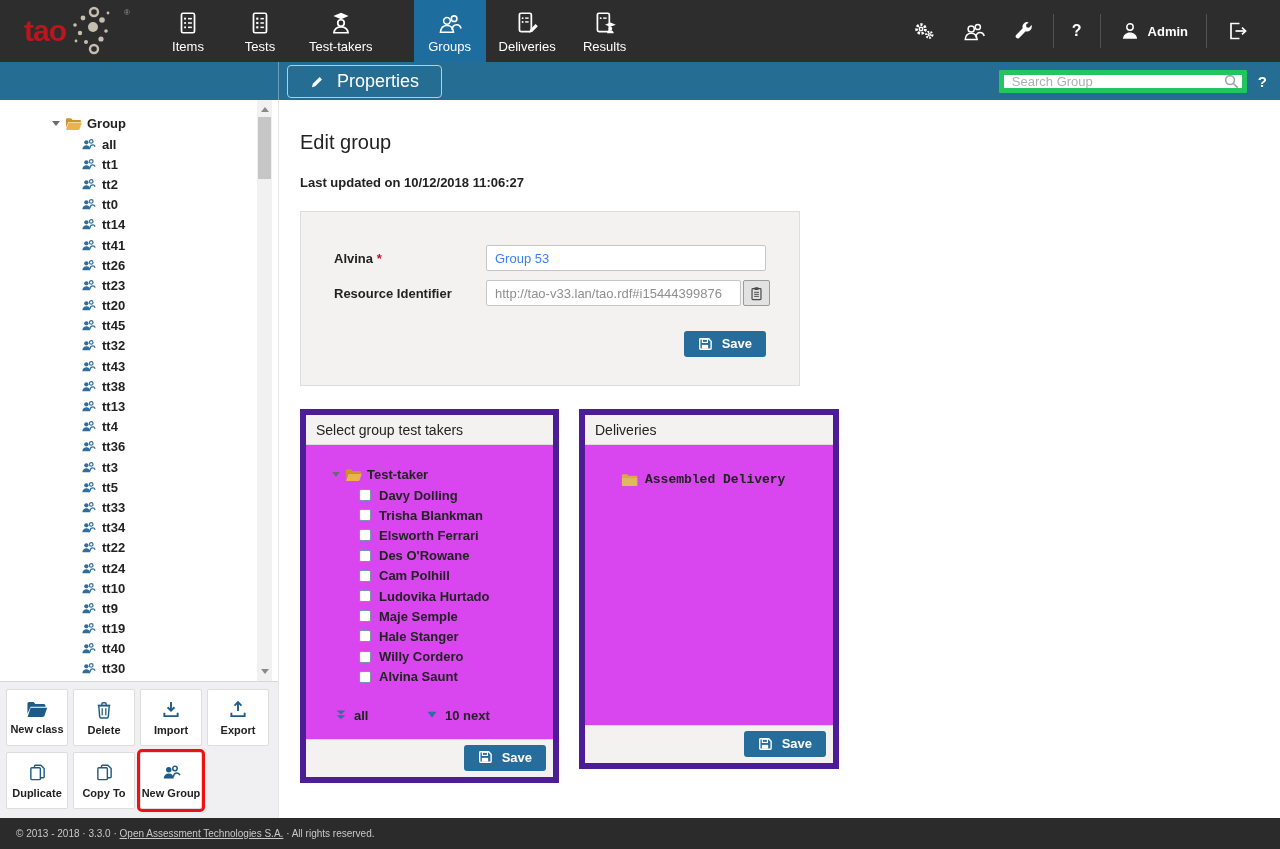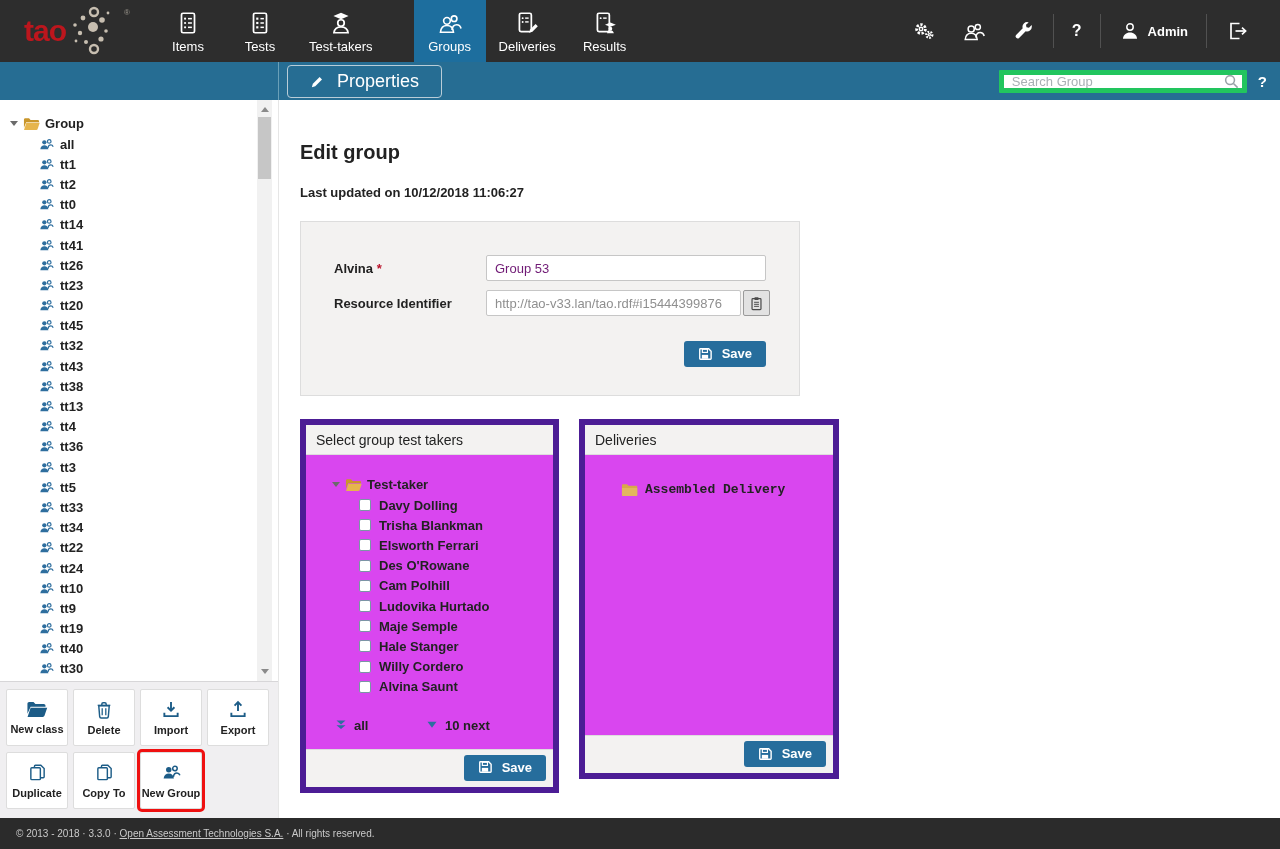--- a/index.html
+++ b/index.html
@@ -30,45 +30,45 @@
   .search-wrap { margin-left:auto; position:relative; display:flex; align-items:center; }
   .search-input { width:248px; height:23px; border:5px solid #22c55e; border-radius:1px; padding:0 28px 0 8px; font-size:13px; font-family:inherit; color:#333; }
   .search-input::placeholder { color:#a9b0b5; }
   .search-icon { position:absolute; right:7px; top:3px; cursor:pointer; }
   .ab-help { color:#fff; font-weight:bold; font-size:15px; margin:0 13px 0 11px; cursor:pointer; }
 
   
   .content { display:flex; height:718px; flex:none; }
   .sidebar { width:279px; flex:none; display:flex; flex-direction:column; border-right:1px solid #e6e6e6; }
   .tree-area { height:581px; position:relative; overflow:hidden; background:#fff; }
-  .tree { padding:13px 0 0 10px; font-size:13px; font-weight:bold; }
+  .tree { padding:13px 0 0 10px; font-size:13px; font-weight:bold;margin-left:42px; }
   .tree-root-row { display:flex; align-items:center; gap:5px; height:21px; cursor:pointer; }
   .tree-item { display:flex; align-items:center; gap:6px; height:20.2px; padding-left:29px; cursor:pointer; }
   .caret-down { width:0; height:0; border-left:4px solid transparent; border-right:4px solid transparent; border-top:5px solid #6b6b6b; flex:none; }
 
   .scrollbar { position:absolute; top:0; right:6px; width:15px; height:100%; background:#f1f1f1; }
   .sb-btn { position:absolute; left:0; width:15px; height:15px; display:flex; align-items:center; justify-content:center; cursor:pointer; }
   .sb-up { top:2px; } .sb-down { bottom:2px; }
   .arr-up { width:0; height:0; border-left:4px solid transparent; border-right:4px solid transparent; border-bottom:5px solid #8a8a8a; }
   .arr-down { width:0; height:0; border-left:4px solid transparent; border-right:4px solid transparent; border-top:5px solid #8a8a8a; }
   .sb-thumb { position:absolute; top:17px; left:1px; width:13px; height:62px; background:#c6c6c6; cursor:grab; }
 
   .sidebar-actions { flex:1; background:#f0eff1; border-top:1px solid #d7d6d8; padding:7px 6px; display:flex; flex-wrap:wrap; align-content:flex-start; gap:6px 5px; }
   .action-btn { width:62px; height:57px; background:#fff; border:1px solid #ddd; border-radius:2px; display:flex; flex-direction:column; align-items:center; justify-content:center; gap:5px; font-size:11px; font-weight:bold; color:#222; font-family:inherit; cursor:pointer; }
   .action-btn.highlight { outline:3px solid #ef1010; outline-offset:0; }
 
   .main { flex:1; background:#fff; padding-left:21px; overflow:hidden; }
-  .page-title { font-size:20px; font-weight:bold; margin-top:41px; }
+  .page-title { font-size:20px; font-weight:normal; margin-top:31px; }
   .last-updated { font-size:13px; font-weight:bold; margin-top:21px; }
 
   .form-panel { width:500px; background:#f3f2f1; border:1px solid #ddd; margin-top:21px; padding:33px 33px 28px 33px; }
   .form-row { display:flex; align-items:center; margin-bottom:9px; }
   .form-label { width:152px; font-size:13px; font-weight:bold; flex:none; }
   .required-star { color:#ba122b; }
-  .text-input { width:283px; height:26px; border:1px solid #c6c6c6; border-radius:2px; padding:0 8px; font-size:13px; font-family:inherit; color:#701a75; background:#fff; }
+  .text-input { width:283px; height:26px; border:1px solid #c6c6c6; border-radius:2px; padding:0 8px; font-size:13px; font-family:inherit; color:#3b82f6; background:#fff; }
   .id-group { display:flex; align-items:flex-end;border-radius:8px; }
   .id-input { width:255px; color:#8f8f8f; white-space:nowrap; overflow:hidden; }
   .copy-btn { width:27px; height:26px; background:#e2e2e2; border:1px solid #9a9a9a; border-radius:2px; margin-left:2px; display:flex; align-items:center; justify-content:center; cursor:pointer; }
   .form-save-row { display:flex; justify-content:flex-end; margin-top:25px; }
   .btn-save { display:inline-flex; align-items:center; gap:10px; background:#266d9c; color:#fff; border:none; border-radius:3px; padding:5px 14px 6px; font-size:13px; font-weight:bold; font-family:inherit; cursor:pointer; }
 
   .panels { display:flex; gap:20px; margin-top:23px; align-items:flex-start; }
   .panel { border:6px solid #4c1d95; background:#d946ef; }
   .tt-panel { width:259px; }
   .dl-panel { width:260px; }

